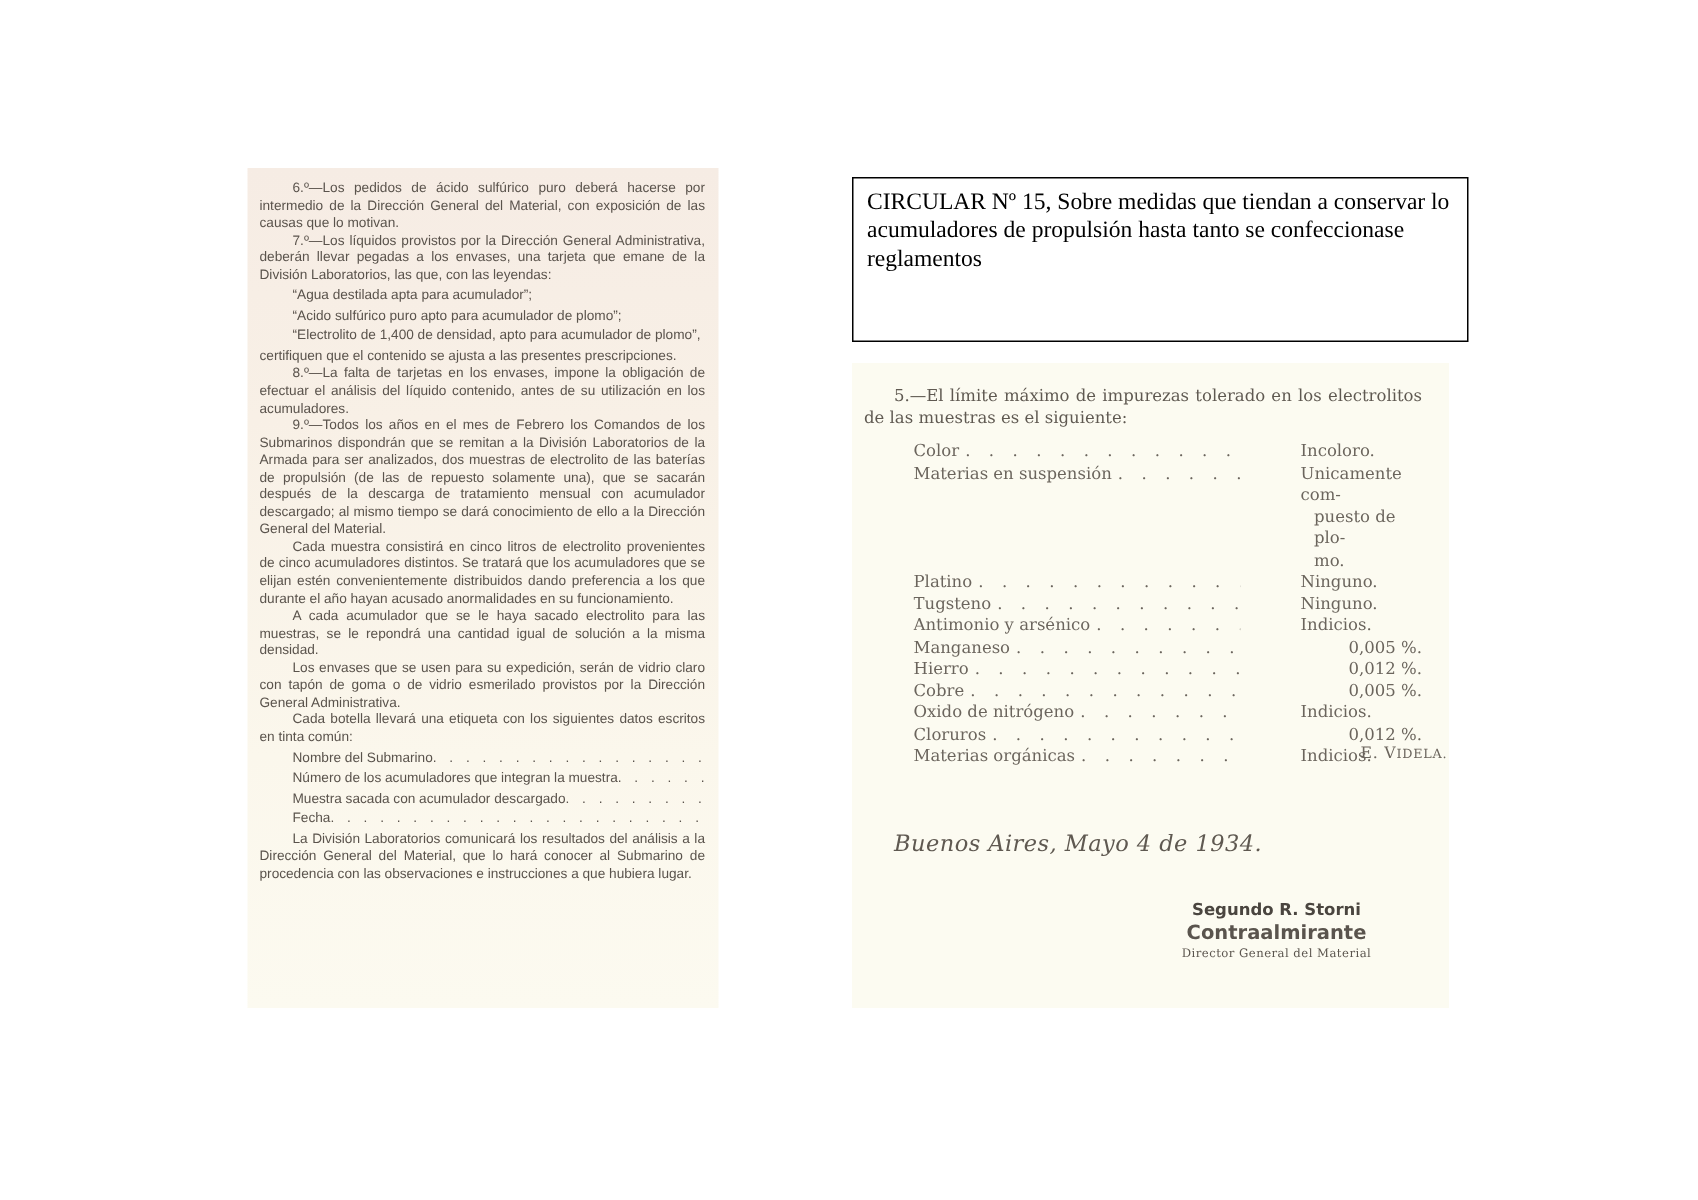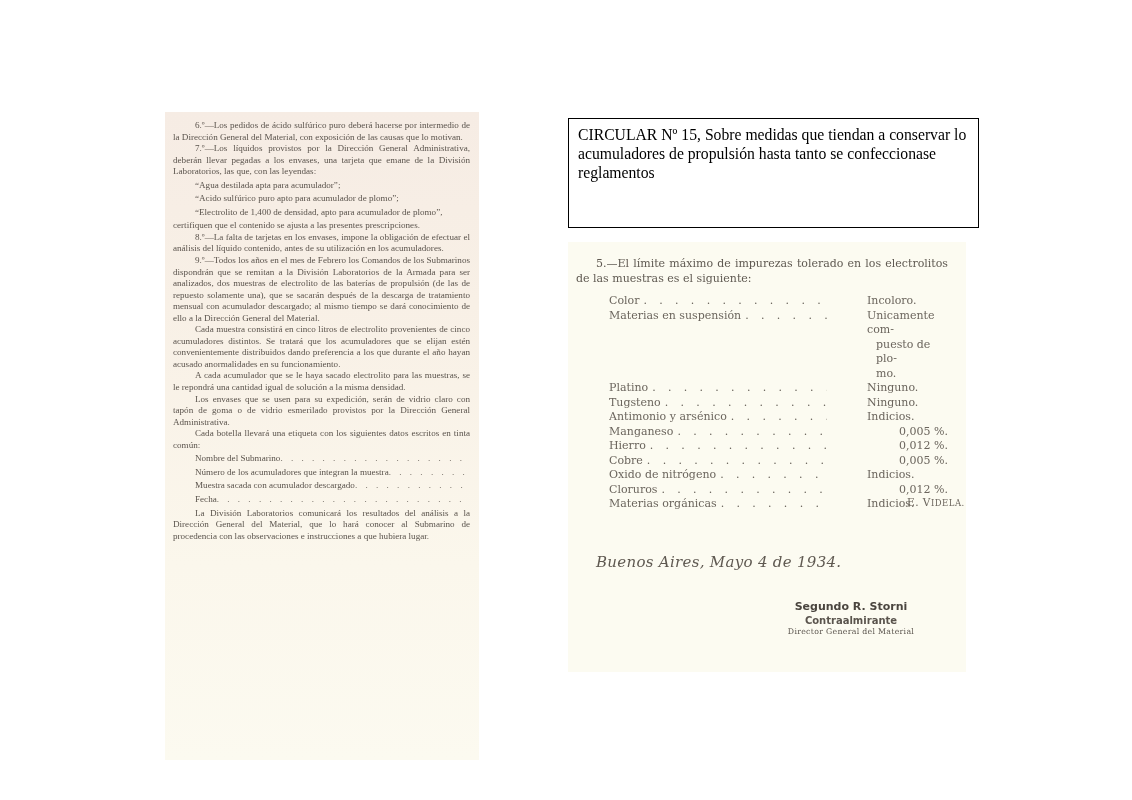--- a/index.html
+++ b/index.html
@@ -1,20 +1,20 @@
 <!DOCTYPE html>
 <html><head>
 <meta charset="utf-8">
 <style>
   html, body { margin:0; padding:0; }
   body { width:1132px; height:800px; background:#ffffff; position:relative; overflow:hidden; }
   .scan-left {
-    position:absolute; left:165px; top:112px; width:314px; height:648px;
+    position:absolute; left:165px; top:112px; width:314px; height:560px;
     background:linear-gradient(180deg,#f6ece4 0%,#f8f0e6 30%,#fbf7ec 70%,#fcfaf0 100%);
-    font-family:Liberation Serif, serif; color:#5a534c;
+    font-family:Liberation Sans, sans-serif; color:#5a534c;
     font-size:9.1px; line-height:11.55px; box-sizing:border-box; padding:8px 9px 0 8px;
     text-align:justify;
   }
   .scan-left p { margin:0; text-indent:22px; }
   .scan-left p.noind { text-indent:0; }
   .scan-left .q { padding-left:22px; text-indent:0; margin:2px 0; }
   .scan-left .q.wrap { padding-left:0; text-indent:22px; }
   .scan-left .ld { display:flex; padding-left:22px; margin:2px 0; white-space:nowrap; overflow:hidden; }
   .scan-left .ld .dots { flex:1; overflow:hidden; letter-spacing:3px; }
   .header-box {
@@ -35,21 +35,21 @@
   .row .lbl .dots { flex:1; overflow:hidden; letter-spacing:4.4px; padding-left:4px; }
   .row .val { flex:1; }
   .row .val.num { padding-left:32px; }
   .row .val.wrap { line-height:14.5px; }
   .row .val.wrap .cont { padding-left:9px; display:block; }
   .videla { position:absolute; left:303px; top:254px; font-size:10.5px; letter-spacing:0.5px;margin-left:36px; }
   .videla .sc { font-size:8.5px; }
   .place { position:absolute; left:28px; top:311px; font-style:italic; font-size:15px; letter-spacing:0.3px; color:#5f5951; }
   .sig { position:absolute; left:198px; top:358px; width:170px; text-align:center; }
   .sig .name { font-family:"DejaVu Sans", sans-serif; font-weight:bold; font-size:11px; color:#4a453f; }
-  .sig .rank { font-family:"DejaVu Sans", sans-serif; font-weight:bold; font-size:10px; margin-top:2px; color:#5a544d; }
+  .sig .rank { font-family:"DejaVu Sans", sans-serif; font-weight:bold; font-size:13px; margin-top:2px; color:#5a544d; }
   .sig .title { font-family:"DejaVu Serif", serif; font-size:7.8px; margin-top:1px; color:#5a544d; letter-spacing:0.3px; }
 </style>
 </head>
 <body>
 
 <div class="scan-left">
   <p>6.º—Los pedidos de ácido sulfúrico puro deberá hacerse por intermedio de la Dirección General del Material, con exposición de las causas que lo motivan.</p>
   <p>7.º—Los líquidos provistos por la Dirección General Administrativa, deberán llevar pegadas a los envases, una tarjeta que emane de la División Laboratorios, las que, con las leyendas:</p>
   <p class="q">“Agua destilada apta para acumulador”;</p>
   <p class="q">“Acido sulfúrico puro apto para acumulador de plomo”;</p>

